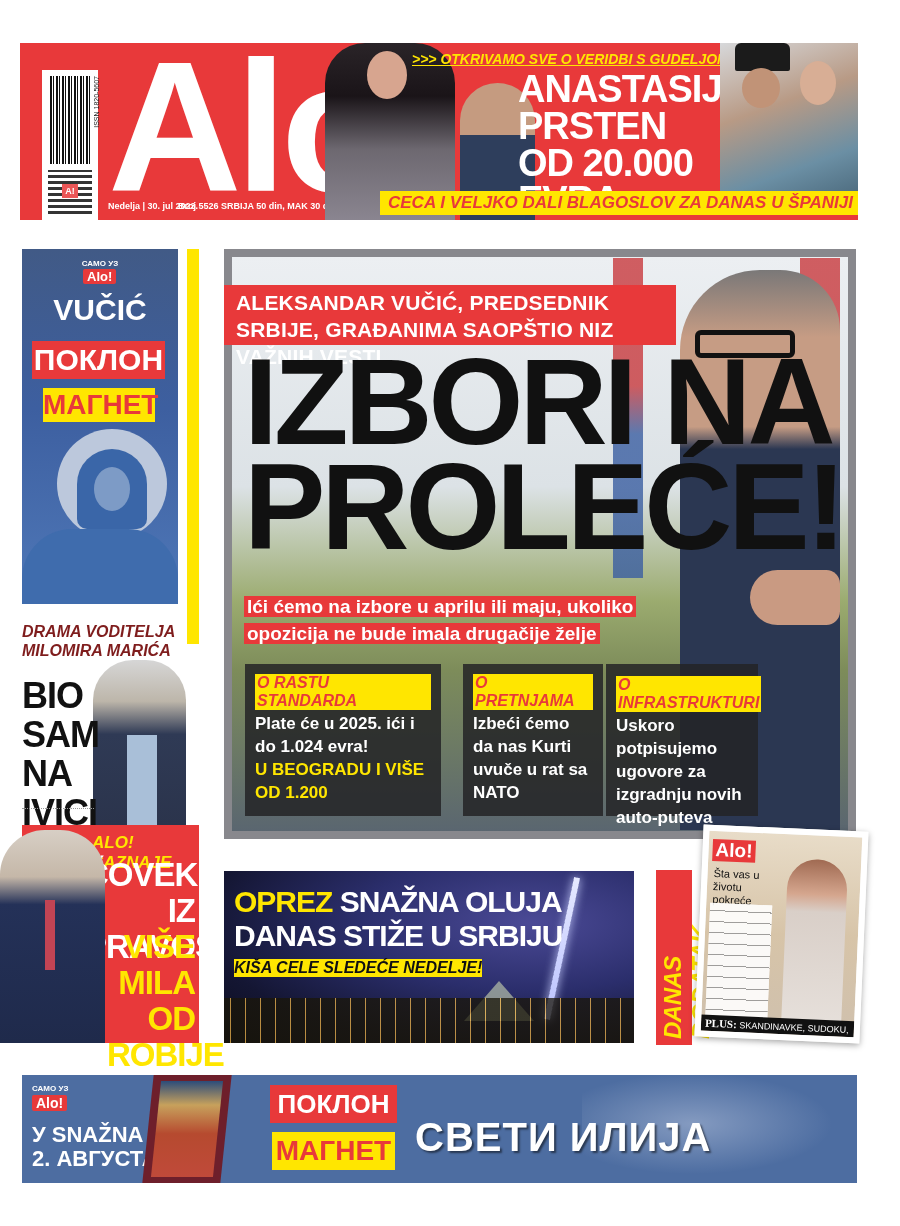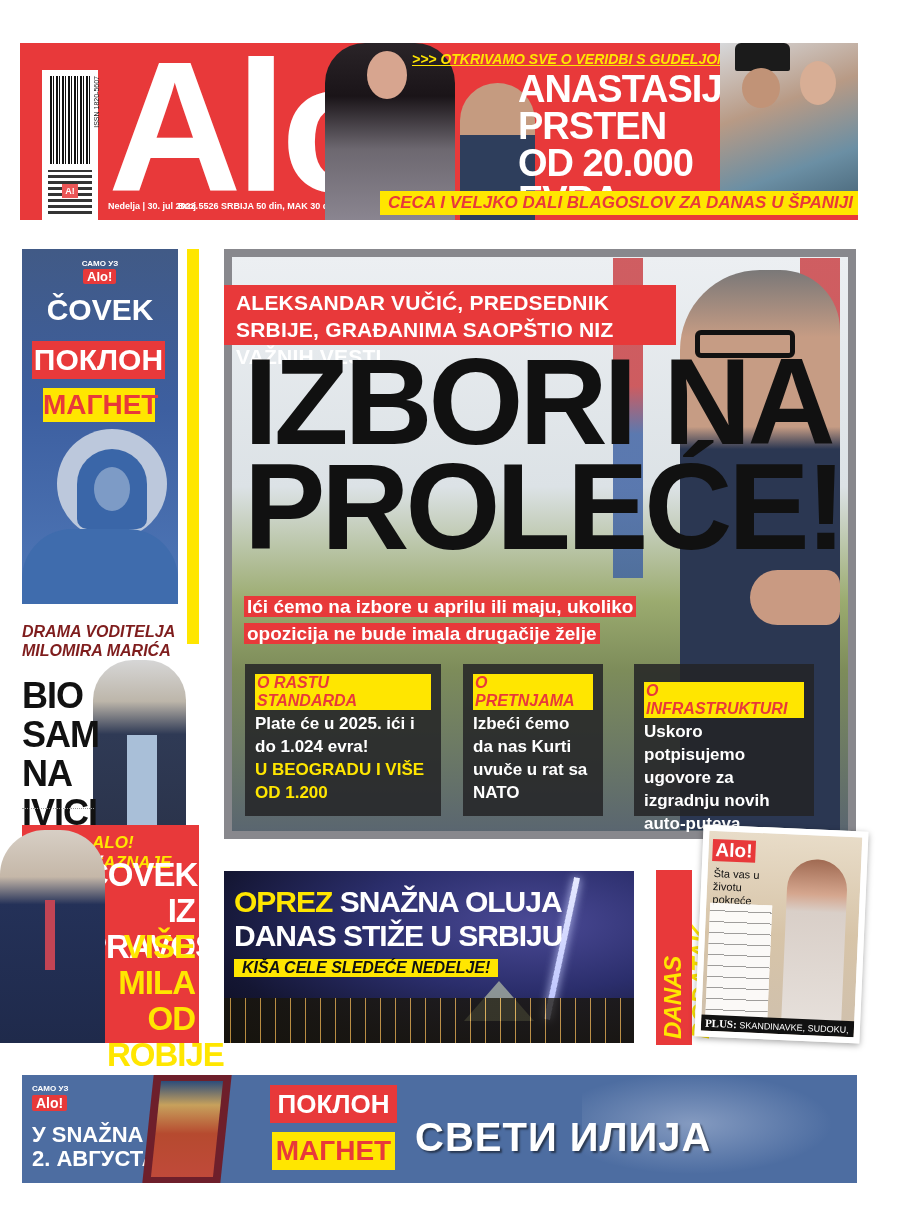--- a/index.html
+++ b/index.html
@@ -62,29 +62,29 @@
 #topkick{left:224px;top:285px;width:452px;height:60px;background:#e8393a;color:#fff;font-size:21px;line-height:27px;padding:4px 0 0 12px;letter-spacing:.2px;}
 #bighead{left:244px;top:350px;font-size:122px;line-height:105px;color:#111;letter-spacing:-4px;}
 #deck{left:244px;top:593px;font-size:19px;line-height:27px;color:#fff;}
 #deck span{background:#e8393a;padding:0 3px;}
 .box{position:absolute;background:rgba(35,35,38,.85);}
 .box .lab{display:inline-block;background:#ffe600;color:#e8393a;font-size:16px;font-style:italic;font-weight:bold;padding:0 2px;}
 .box .txt{font-size:17px;color:#fff;line-height:23px;font-weight:bold;margin-top:2px;}
 .box .ytxt{font-size:17px;color:#ffe600;line-height:23px;font-weight:bold;}
 #box1{left:245px;top:664px;width:196px;height:152px;padding:10px 10px 0 10px;}
 #box2{left:463px;top:664px;width:140px;height:152px;padding:10px 10px 0 10px;}
-#box3{left:634px;top:664px;width:180px;height:152px;padding:18px 10px 0 10px;}
+#box3{left:606px;top:664px;width:152px;height:152px;padding:12px 10px 0 10px;}
 
 #storm{left:224px;top:871px;width:410px;height:172px;background:radial-gradient(ellipse at 75% 30%,#4b4a96 0%,#2b2e6c 40%,#141633 75%,#0b0c1c 100%);}
 #storm .bolt{position:absolute;left:335px;top:5px;width:6px;height:145px;background:linear-gradient(180deg,#e6e9ff,#b9c1ff);transform:rotate(12deg);box-shadow:0 0 10px #c9d0ff;}
 #storm .city{position:absolute;left:0;bottom:0;width:100%;height:45px;background:repeating-linear-gradient(90deg,#1a1608 0 6px,#f1b64a 6px 7px,#1a1608 7px 15px);opacity:.75;}
 #storm .pylon{position:absolute;left:240px;top:110px;width:0;height:0;border-left:35px solid transparent;border-right:35px solid transparent;border-bottom:40px solid #b7c0a8;opacity:.7;}
 #storm .h1{position:absolute;left:10px;top:14px;font-size:30px;line-height:34px;color:#fff;letter-spacing:-1px;}
 #storm .h1 .y{color:#ffe600;}
-#storm .kisa{position:absolute;left:10px;top:88px;background:#ffe600;color:#111;font-size:16px;font-style:italic;padding:0 8px;}
+#storm .kisa{position:absolute;left:10px;top:88px;background:#ffe600;color:#111;font-size:16px;font-style:italic;padding:0 0;}
 
 #dodatak{left:656px;top:870px;width:36px;height:175px;background:#e8393a;}
 #dodatak span{position:absolute;left:3px;bottom:6px;writing-mode:vertical-rl;transform:rotate(180deg);font-size:24px;color:#ffe600;font-style:italic;letter-spacing:-.5px;}
 #supp{left:699px;top:828px;width:165px;height:212px;background:#f5f5f3;border:6px solid #fff;box-shadow:0 2px 6px rgba(0,0,0,.35);transform:rotate(2.5deg);overflow:hidden;}
 #supp .bg{position:absolute;inset:0;background:linear-gradient(180deg,#e8dcc8 0%,#d7c4a8 50%,#cfc0ad 100%);}
 #supp .slogo{position:absolute;left:4px;top:8px;background:#e8393a;color:#fff;font-size:19px;font-weight:bold;padding:0 3px;}
 #supp .grid{position:absolute;left:4px;top:72px;width:62px;height:118px;background:repeating-linear-gradient(0deg,#999 0 1px,#fff 1px 11px),#fff;opacity:.9;}
 #supp .sta{position:absolute;left:6px;top:36px;font-size:11px;color:#111;line-height:13px;}
 #supp .lady{position:absolute;left:80px;top:24px;width:60px;height:175px;background:linear-gradient(180deg,#a06a52 0%,#d5a68e 20%,#d9cfc8 30%,#e7e1dc 100%);border-radius:30px 30px 10px 10px;}
 #supp .plus{position:absolute;left:0;bottom:0;width:100%;height:16px;background:#111;color:#fff;font-size:9px;line-height:16px;padding-left:4px;}
@@ -127,21 +127,21 @@
   <div id="bottomstrip" class="abs cond">CECA I VELJKO DALI BLAGOSLOV ZA DANAS U ŠPANIJI</div>
 </div>
 
 <div id="promo1" class="abs cond">
   <div class="halo"></div>
   <div class="saint"></div>
   <div class="saintface"></div>
   <div class="robe"></div>
   <div class="samo">САМО УЗ</div>
   <div class="minilogo">Alo!</div>
-  <div class="danas">ČOVEK</div>
+  <div class="danas">VUČIĆ</div>
   <div class="poklon">ПОКЛОН</div>
   <div class="magnet">МАГНЕТ</div>
 </div>
 <div id="yellowbar" class="abs"></div>
 
 <div id="maric" class="abs">
     <div class="shirt"></div>
   </div>
 <div id="drama" class="abs cond" style="width:160px;">DRAMA VODITELJA MILOMIRA MARIĆA</div>
 <div id="bio" class="abs cond" style="width:100px;">BIO SAM NA IVICI SMRTI</div>

